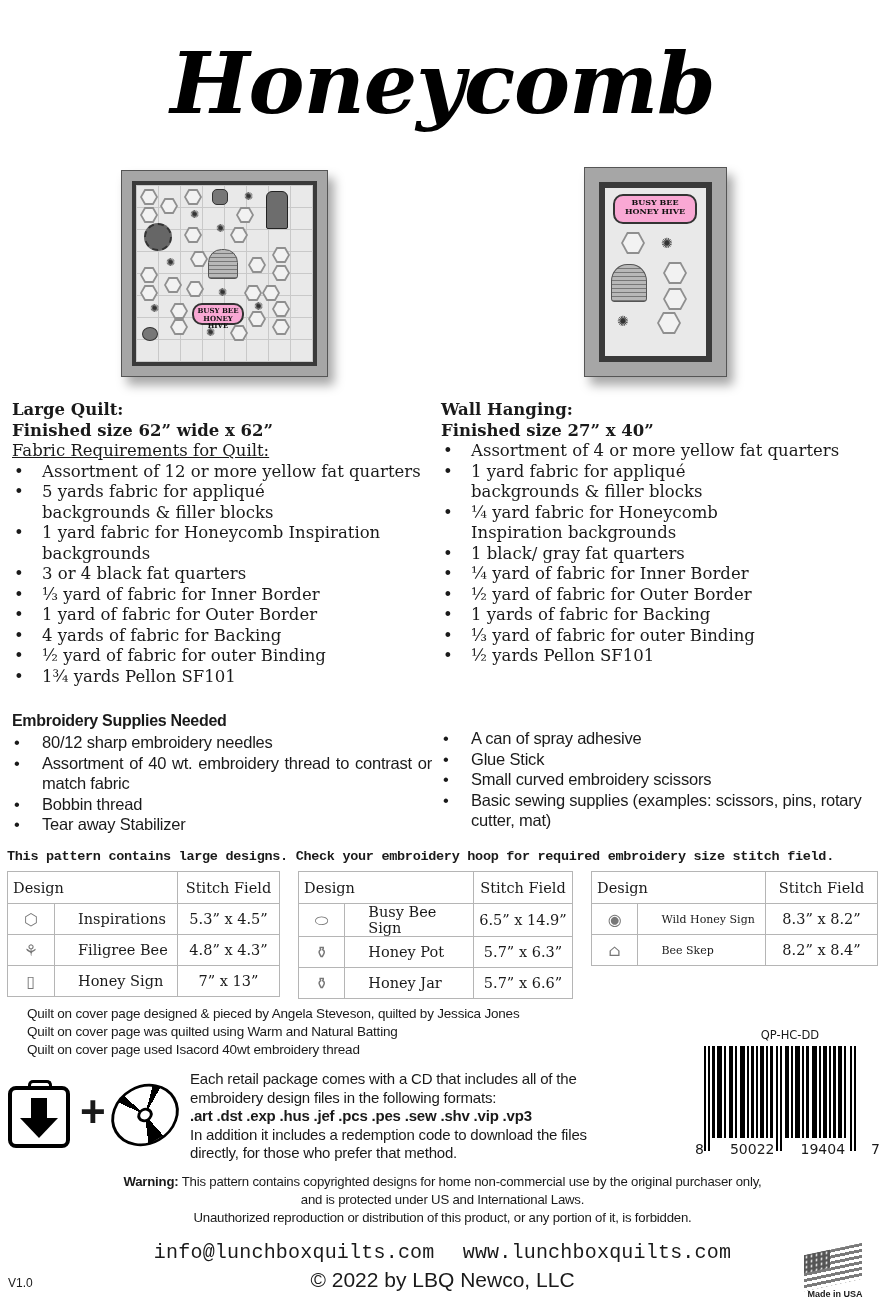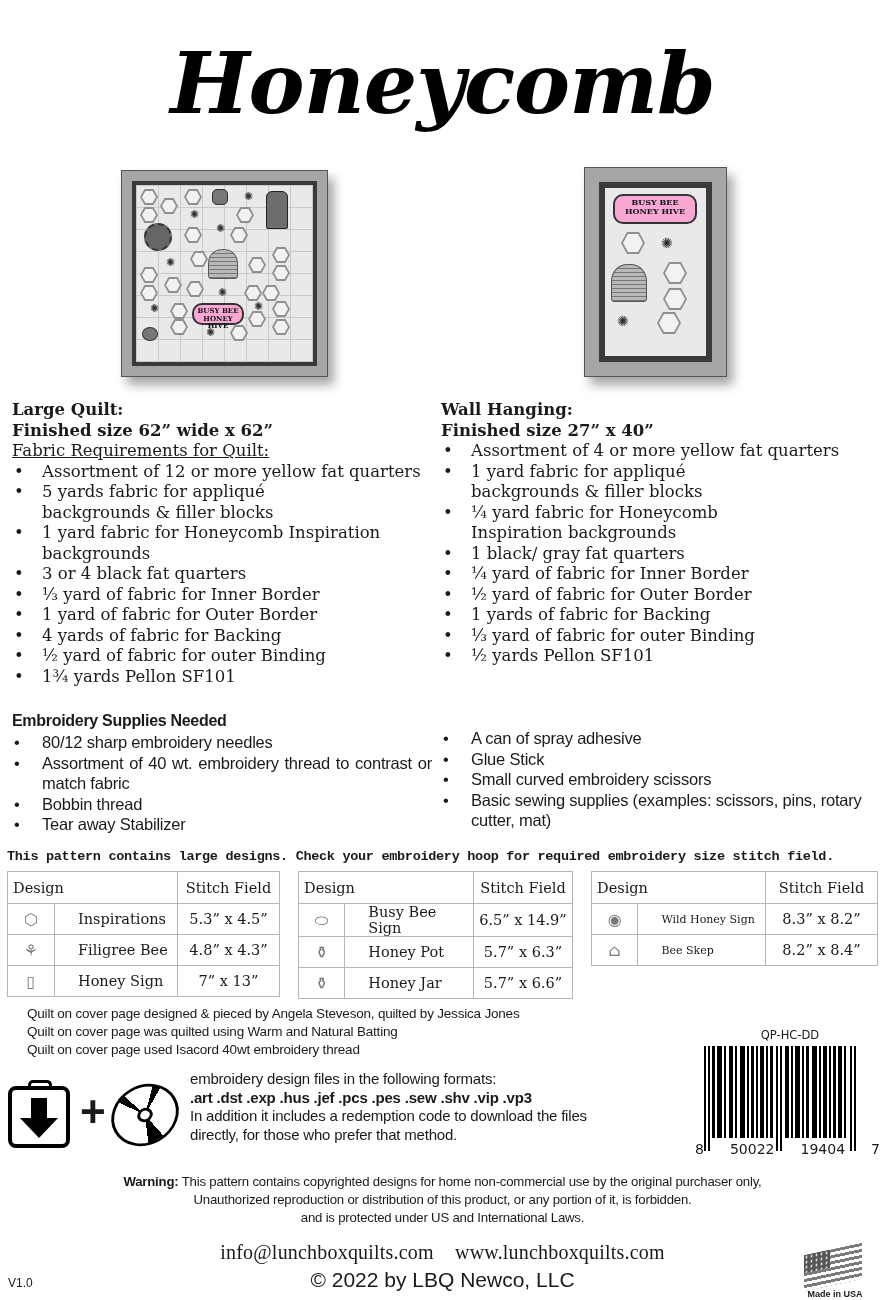--- a/index.html
+++ b/index.html
@@ -83,21 +83,21 @@
   .cd .hole { position: absolute; left: 24px; top: 24px; width: 16px; height: 16px; border: 3px solid #000; border-radius: 50%; background: #fff; }
 
   .pkg-text { position: absolute; left: 190px; top: 1070px; width: 470px; font-family: "Liberation Sans", sans-serif; font-size: 15px; line-height: 18.5px; letter-spacing: -0.2px; }
 
   .barcode-wrap { position: absolute; left: 690px; top: 1028px; width: 190px; }
   .barcode-code { text-align: center; font-family: "DejaVu Sans", sans-serif; font-size: 11.5px; margin-left: 10px; }
   .barcode { position: relative; margin: 4px 0 0 10px; height: 105px; width: 168px; }
   .barcode-digits { display: flex; justify-content: space-between; font-family: "DejaVu Sans", sans-serif; font-size: 14px; margin-top: -14px; padding: 0 0 0 5px; }
 
   .warning { position: absolute; left: 0; top: 1173px; width: 885px; text-align: center; font-family: "Liberation Sans", sans-serif; font-size: 13.2px; line-height: 18px; letter-spacing: -0.2px; }
-  .contact { position: absolute; left: 0; top: 1241px; width: 885px; text-align: center; font-family: Liberation Serif, serif; font-size: 20px; letter-spacing: 0.2px; }
+  .contact { position: absolute; left: 0; top: 1241px; width: 885px; text-align: center; font-family: Liberation Mono, monospace; font-size: 20px; letter-spacing: 0.2px; }
   .contact span { margin: 0 8px; }
   .copyright { position: absolute; left: 0; top: 1268px; width: 885px; text-align: center; font-family: "Liberation Sans", sans-serif; font-size: 21px; }
   .version { position: absolute; left: 8px; top: 1276px; font-family: "Liberation Sans", sans-serif; font-size: 12px; }
 
   .usa { position: absolute; left: 804px; top: 1243px; width: 62px; }
   .flag { width: 58px; height: 36px; position: relative; transform: skewY(-12deg); margin-top: 6px;
     background: repeating-linear-gradient(#7a7a7a 0 3px, #fff 3px 6px); }
   .flag .canton { position: absolute; left: 0; top: 0; width: 26px; height: 18px; background: #555;
     background-image: radial-gradient(#fff 1px, transparent 1.2px); background-size: 5px 5px; }
   .usa-label { font-family: "Liberation Sans", sans-serif; font-weight: bold; font-size: 9px; margin-top: 4px; text-align: center; }
@@ -292,20 +292,21 @@
     <div class="arrow-body"></div>
     <div class="arrow-head"></div>
   </div>
   <div class="plus">+</div>
   <div class="cd">
     <div class="hole"></div>
   </div>
 </div>
 
 <div class="pkg-text">
+  <div>Each retail package comes with a CD that includes all of the</div>
   <div>embroidery design files in the following formats:</div>
   <div class="bold">.art .dst .exp .hus .jef .pcs .pes .sew .shv .vip .vp3</div>
   <div>In addition it includes a redemption code to download the files</div>
   <div>directly, for those who prefer that method.</div>
 </div>
 
 <div class="barcode-wrap">
   <div class="barcode-code">QP-HC-DD</div>
   <svg class="barcode" viewBox="0 0 168 105" width="168" height="105">
     <g fill="#000">
@@ -344,22 +345,22 @@
   <div class="barcode-digits">
     <span>8</span>
     <span>50022</span>
     <span>19404</span>
     <span>7</span>
   </div>
 </div>
 
 <div class="warning">
   <div><span class="bold">Warning:</span><span> This pattern contains copyrighted designs for home non-commercial use by the original purchaser only,</span></div>
+  <div>and is protected under US and International Laws.</div>
   <div>Unauthorized reproduction or distribution of this product, or any portion of it, is forbidden.</div>
-  <div>and is protected under US and International Laws.</div>
 </div>
 
 <div class="contact">
   <span>info@lunchboxquilts.com</span>
   <span>www.lunchboxquilts.com</span>
 </div>
 <div class="copyright">© 2022 by LBQ Newco, LLC</div>
 <div class="version">V1.0</div>
 
 <div class="usa">

